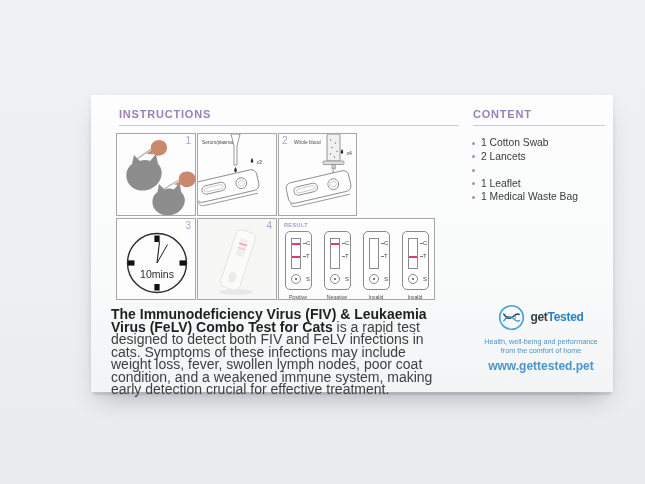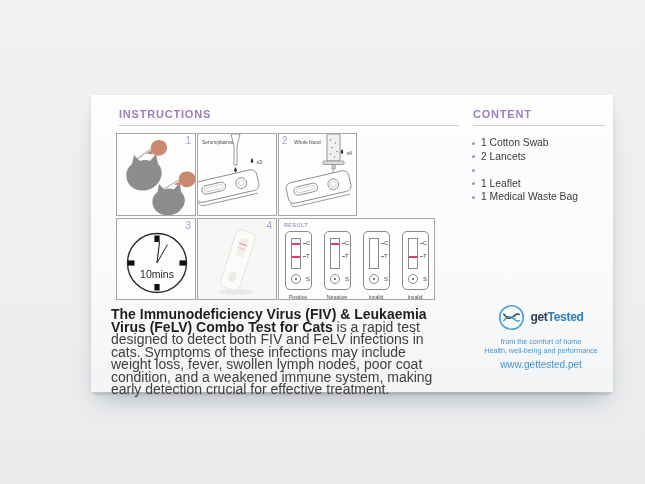--- a/index.html
+++ b/index.html
@@ -81,21 +81,21 @@
   .bullet { position:absolute; left:0; top:4.5px; width:3px; height:3px;
     border-radius:50%; background:#a98dc2; }
 
   .brand-row { position:absolute; left:368px; top:207px; width:164px; height:30px;
     display:flex; align-items:center; justify-content:center; gap:5px; }
   .brand-text { font-size:12px; font-weight:700; letter-spacing:-.3px; line-height:1; }
   .brand-get { color:#31404f; } .brand-tested { color:#2c80c4; }
   .tagline { position:absolute; left:368px; top:243px; width:164px; text-align:center;
     font-size:7.2px; line-height:8.8px; color:#4a94cc; }
   .website { position:absolute; left:368px; top:264px; width:164px; text-align:center;
-    font-size:10px; color:#4a94cc; }
+    font-size:12px; color:#4a94cc;font-weight:bold; }
 </style>
 </head>
 <body>
 
 <div class="box">
 
   <div class="sec-title" style="left:28px; top:13px;">INSTRUCTIONS</div>
   <div class="rule" style="left:28px; top:30px; width:340px;"></div>
 
   <div class="sec-title" style="left:382px; top:13px;">CONTENT</div>
@@ -266,18 +266,18 @@
       <circle cx="14" cy="14" r="12.2" fill="none" stroke="#46a0d6" stroke-width="1.7"></circle>
       <path d="M6,10.5 C9,15.5 13,16 16.5,12.5 C18.5,10.5 20.5,9.8 22,10.8" stroke="#2d4357" stroke-width="1.5" fill="none" stroke-linecap="round"></path>
       <path d="M6,17.5 C9,12.5 13,12 16.5,15.5 C18.5,17.5 20.5,18.2 22,17.2" stroke="#46a0d6" stroke-width="1.5" fill="none" stroke-linecap="round"></path>
       <line x1="9.5" y1="12.4" x2="9.5" y2="15.6" stroke="#2d4357" stroke-width="0.8"></line>
       <line x1="13.5" y1="13.5" x2="13.5" y2="14.5" stroke="#2d4357" stroke-width="0.8"></line>
       <line x1="18" y1="12.6" x2="18" y2="15.4" stroke="#46a0d6" stroke-width="0.8"></line>
     </svg>
     <div class="brand-text"><span class="brand-get">get</span><span class="brand-tested">Tested</span></div>
   </div>
   <div class="tagline">
+    <div>Health, well-being and performance</div>
     <div>from the comfort of home</div>
-    <div>Health, well-being and performance</div>
   </div>
   <div class="website">www.gettested.pet</div>
 
 </div>
 
 </body></html>

